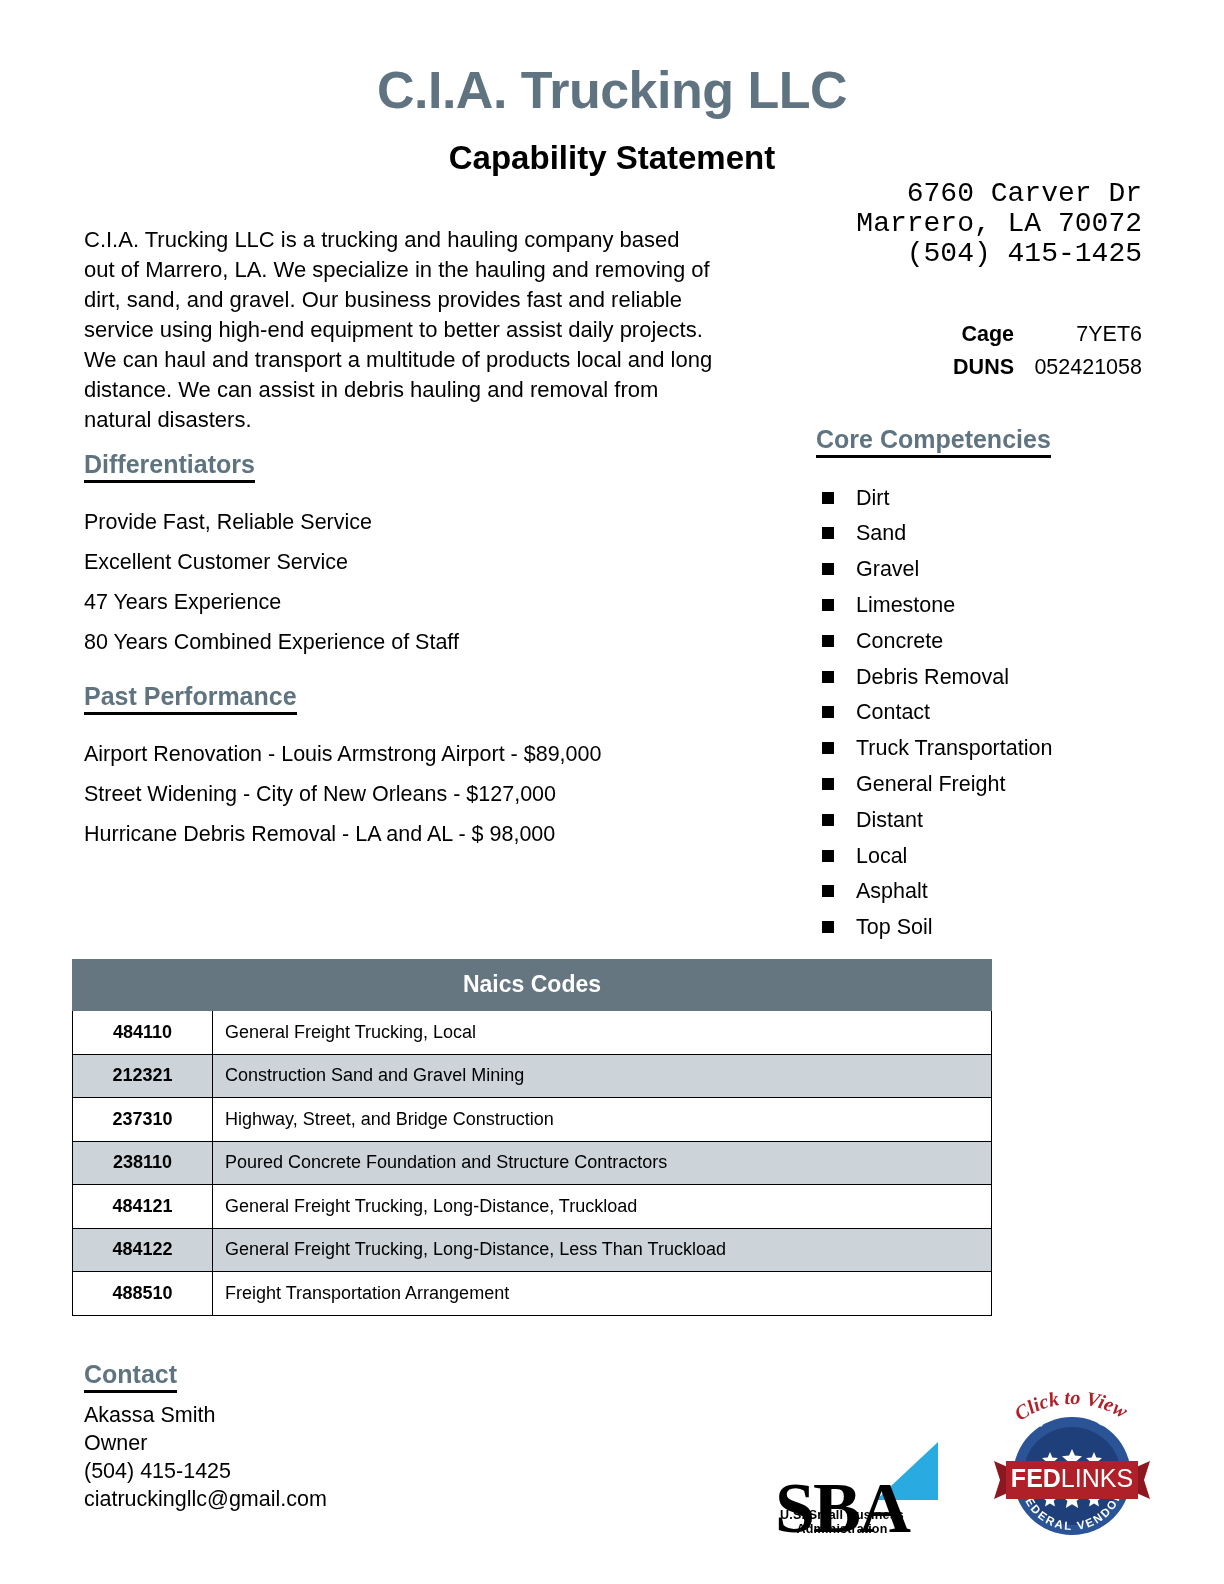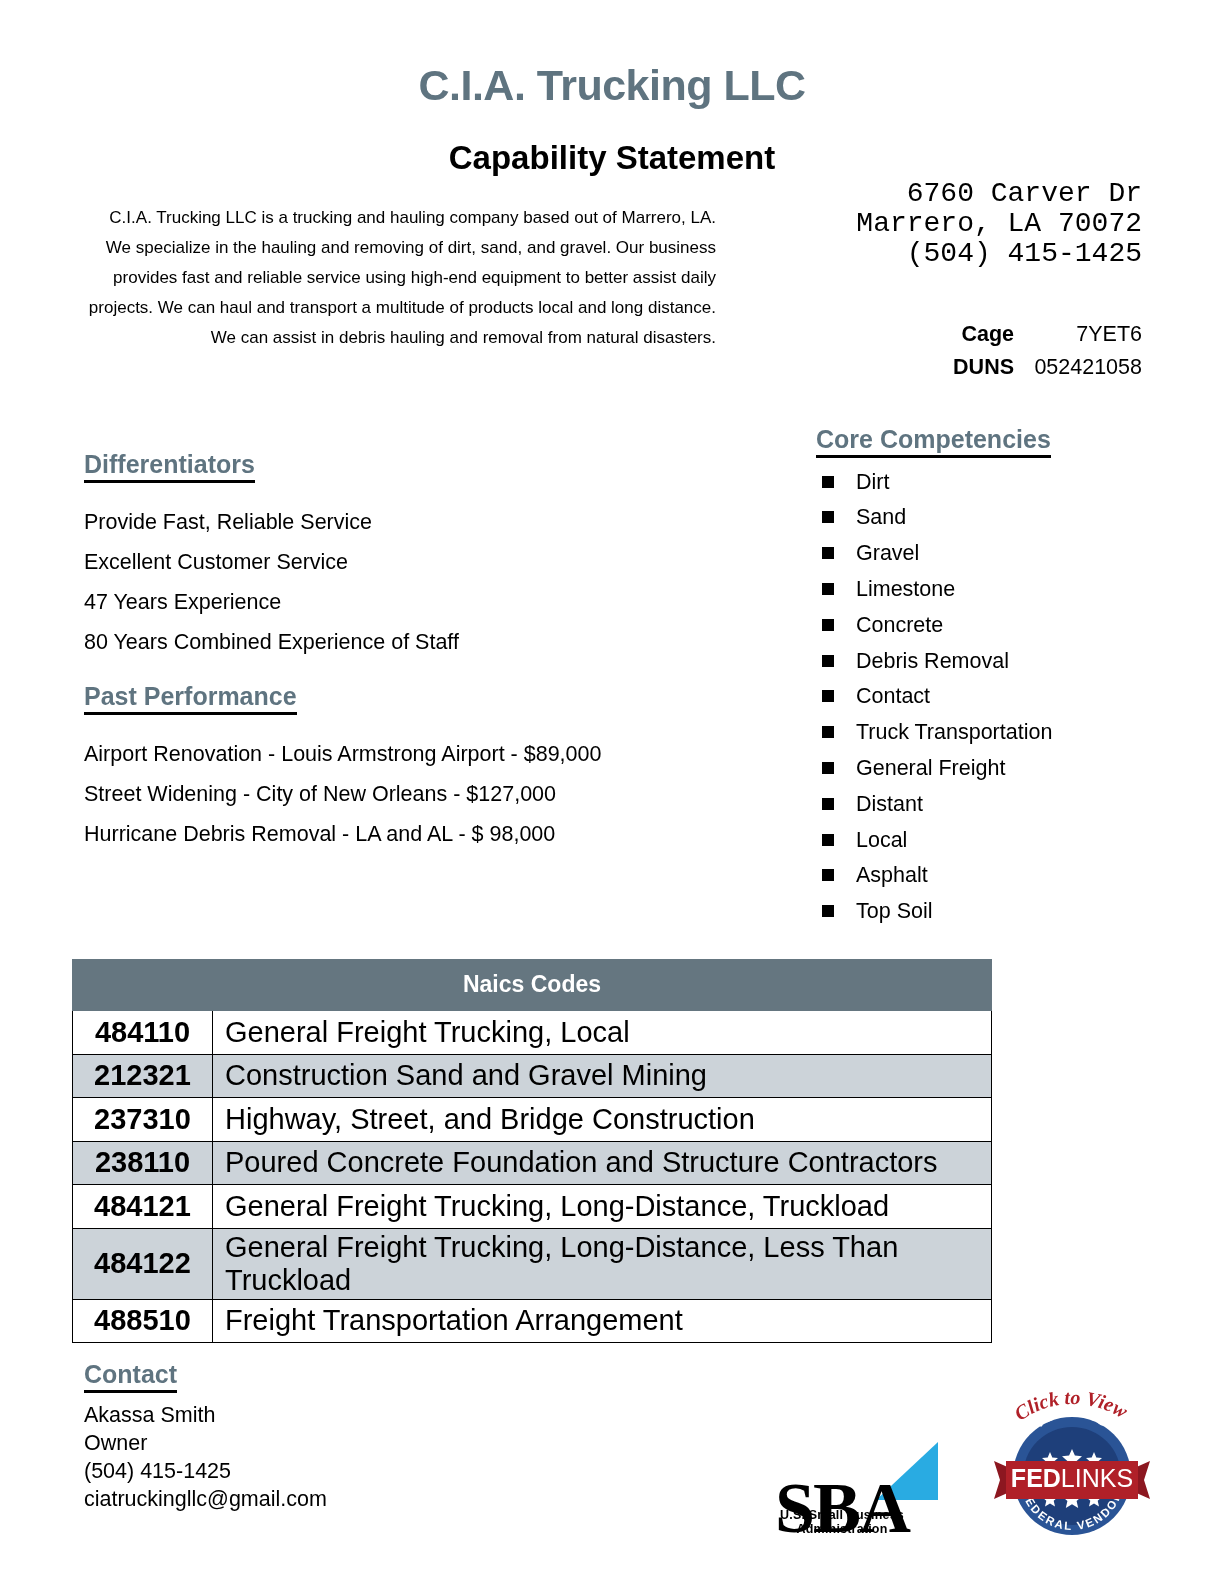--- a/index.html
+++ b/index.html
@@ -15,46 +15,46 @@
     color: #000000;
     overflow: hidden;
   }
 
   
   .company-title {
     position: absolute;
     left: 0; top: 62px;
     width: 1224px;
     text-align: center;
-    font-size: 43px;
+    font-size: 52px;
     font-weight: bold;
     color: #5f7480;
     letter-spacing: -0.5px;
     line-height: 1.1;
   }
   .doc-subtitle {
     position: absolute;
     left: 0; top: 138px;
     width: 1224px;
     text-align: center;
     font-size: 33px;
     font-weight: bold;
     color: #000000;
     line-height: 1.2;
   }
 
   
   .intro {
     position: absolute;
-    left: 84px; top: 203px;
+    left: 84px; top: 225px;
     width: 632px;
-    font-size: 17px;
+    font-size: 22px;
     line-height: 30px;
     color: #000;
-    text-align: right;
+    text-align: left;
   }
 
   
   .addr-block {
     position: absolute;
     right: 82px; top: 179px;
     width: 330px;
     text-align: right;
     font-size: 28px;
     line-height: 30px;
@@ -97,21 +97,21 @@
   .perf-wrap .plain-list { margin-top: 12px; }
 
   .contact-lines {
     margin-top: 8px;
     font-size: 21.5px;
     line-height: 28px;
   }
 
   
   .core-wrap { position: absolute; left: 816px; top: 425px; width: 340px; }
-  .core-list { list-style: none; margin: 6px 0 0 0; padding: 0; }
+  .core-list { list-style: none; margin: 22px 0 0 0; padding: 0; }
   .core-list li {
     display: flex;
     align-items: center;
     font-size: 21.5px;
     line-height: 24px;
     height: 35.8px;
   }
   .bullet-sq {
     width: 12px; height: 12px;
     background: #000;
@@ -133,21 +133,21 @@
     color: #ffffff;
     font-size: 23px;
     font-weight: bold;
     padding: 11px 0 12px 0;
     text-align: center;
     border: 1px solid #657680;
     margin-top: 48px;
   }
   .naics-table td {
     border: 1.5px solid #000000;
-    font-size: 29px;
+    font-size: 18px;
     height: 43.5px;
     padding: 2px 16px;
   }
   .naics-table td.code {
     width: 140px;
     text-align: center;
     font-weight: bold;
   }
   .naics-table td.desc {
     padding-left: 12px;

